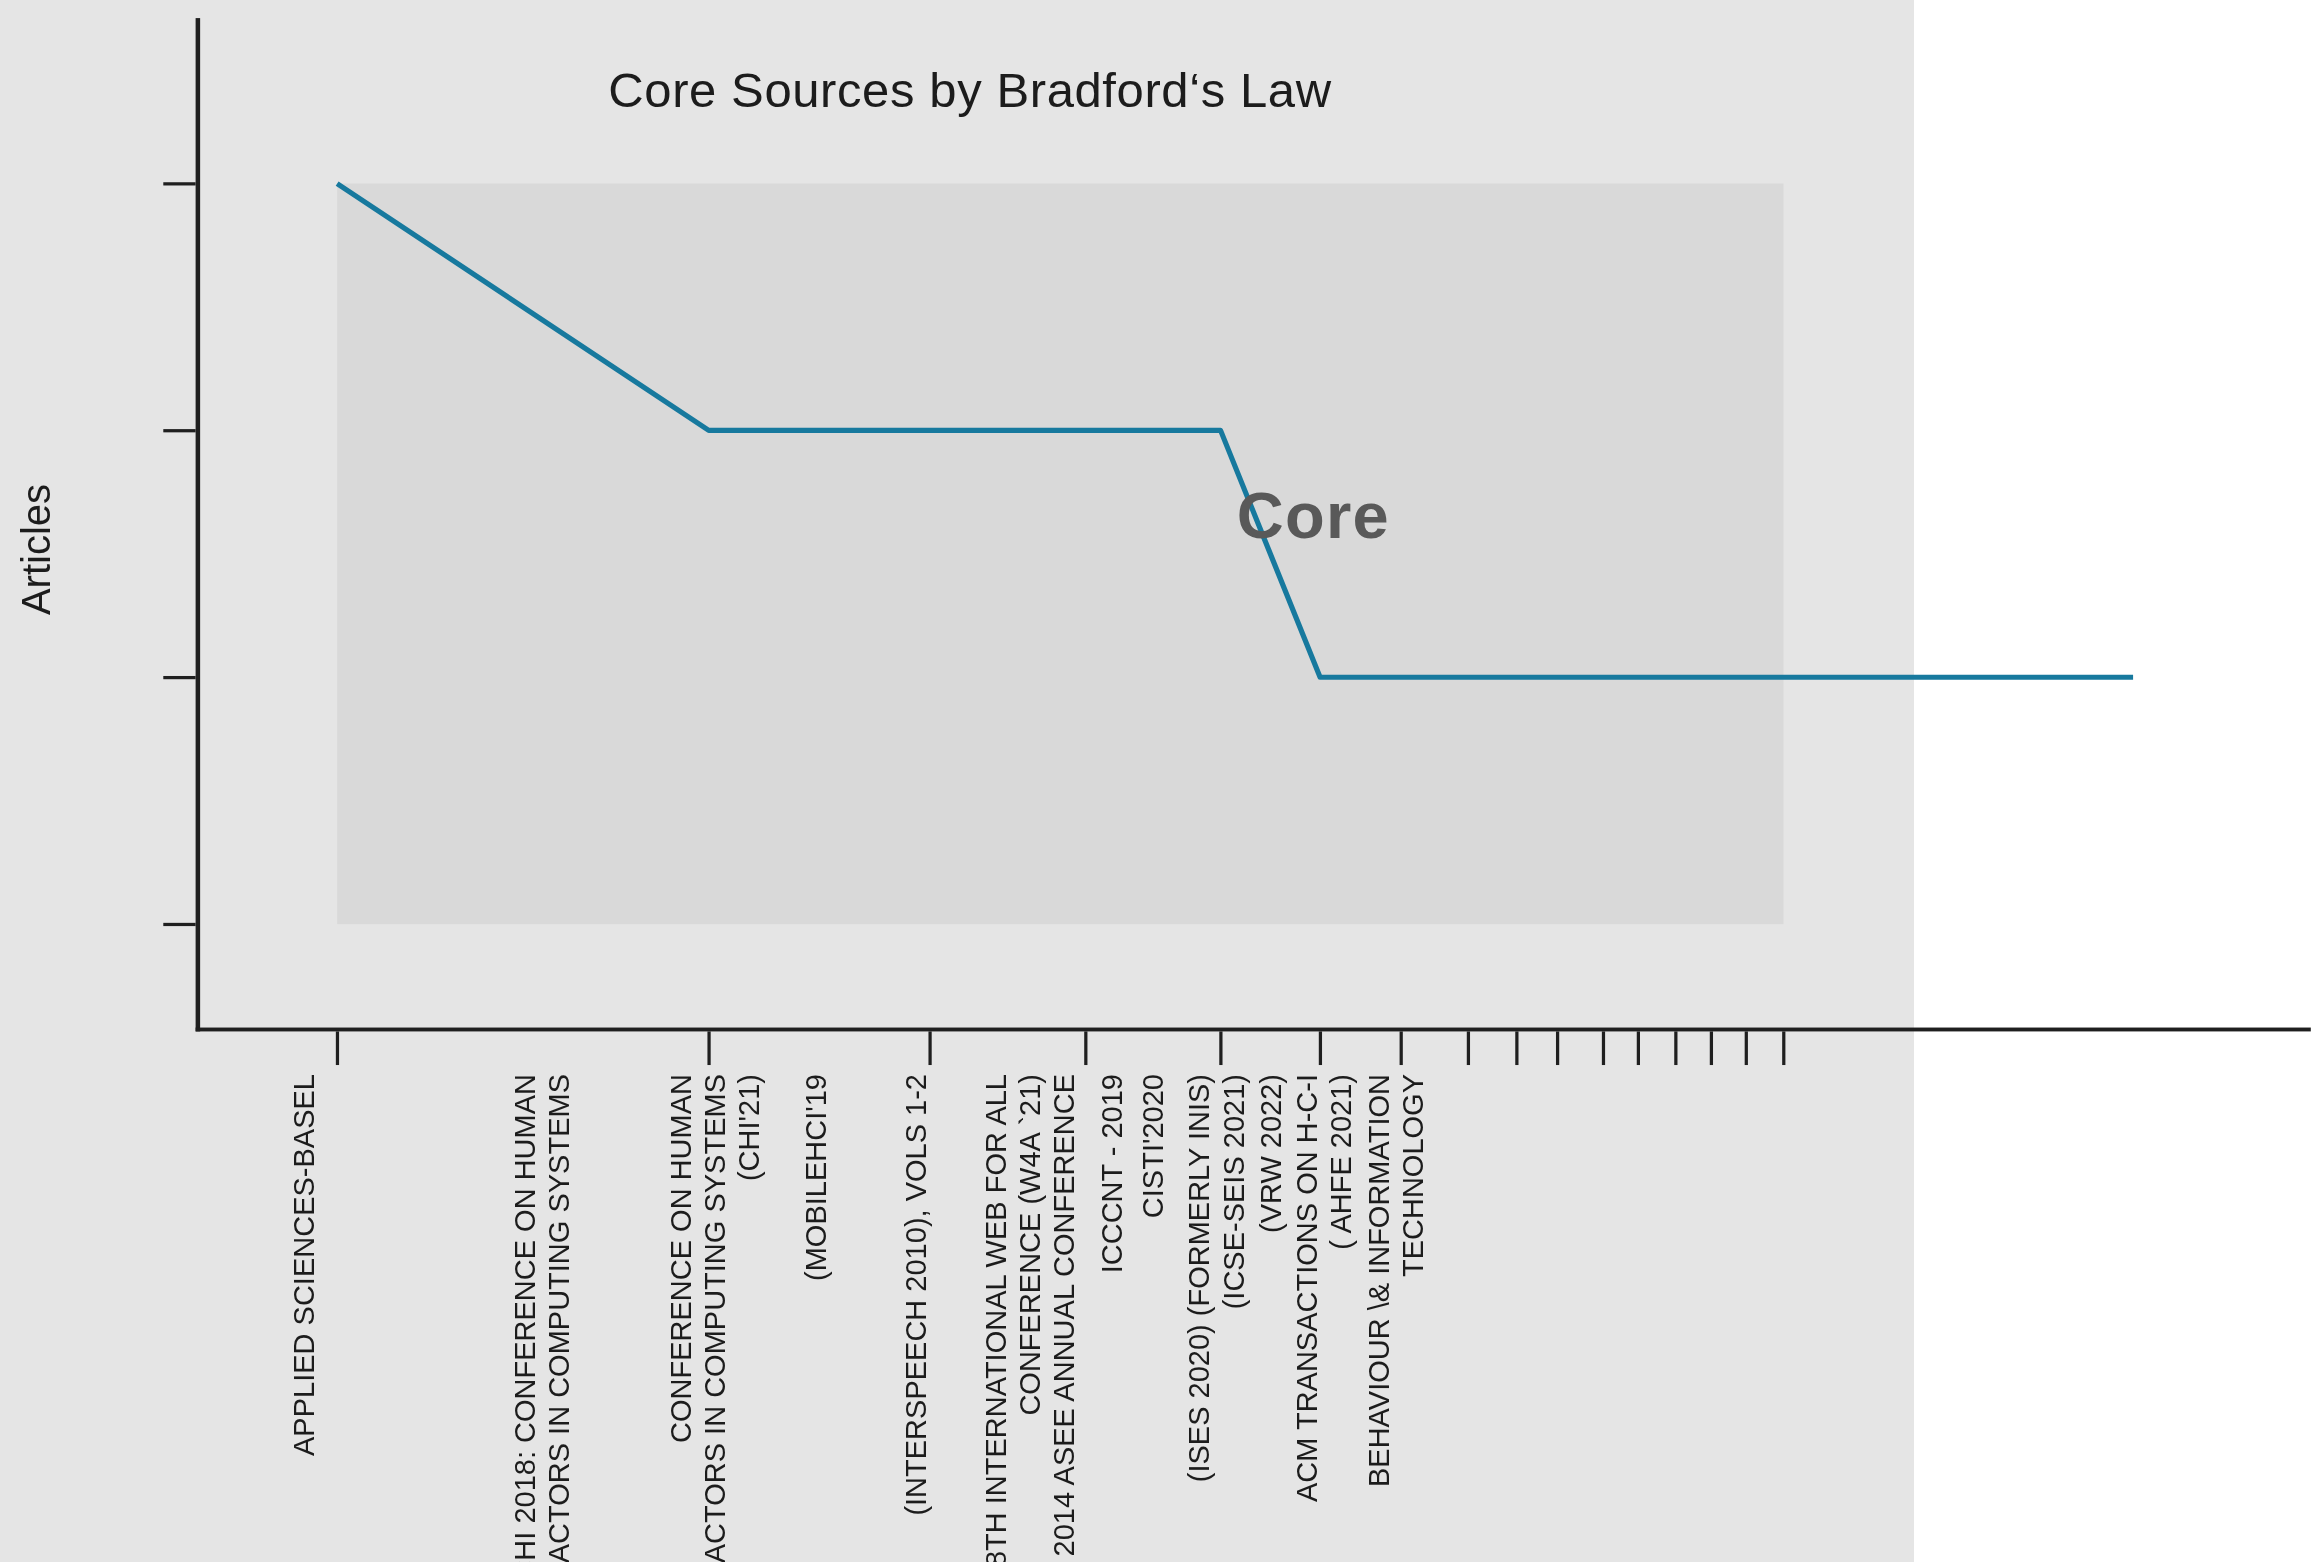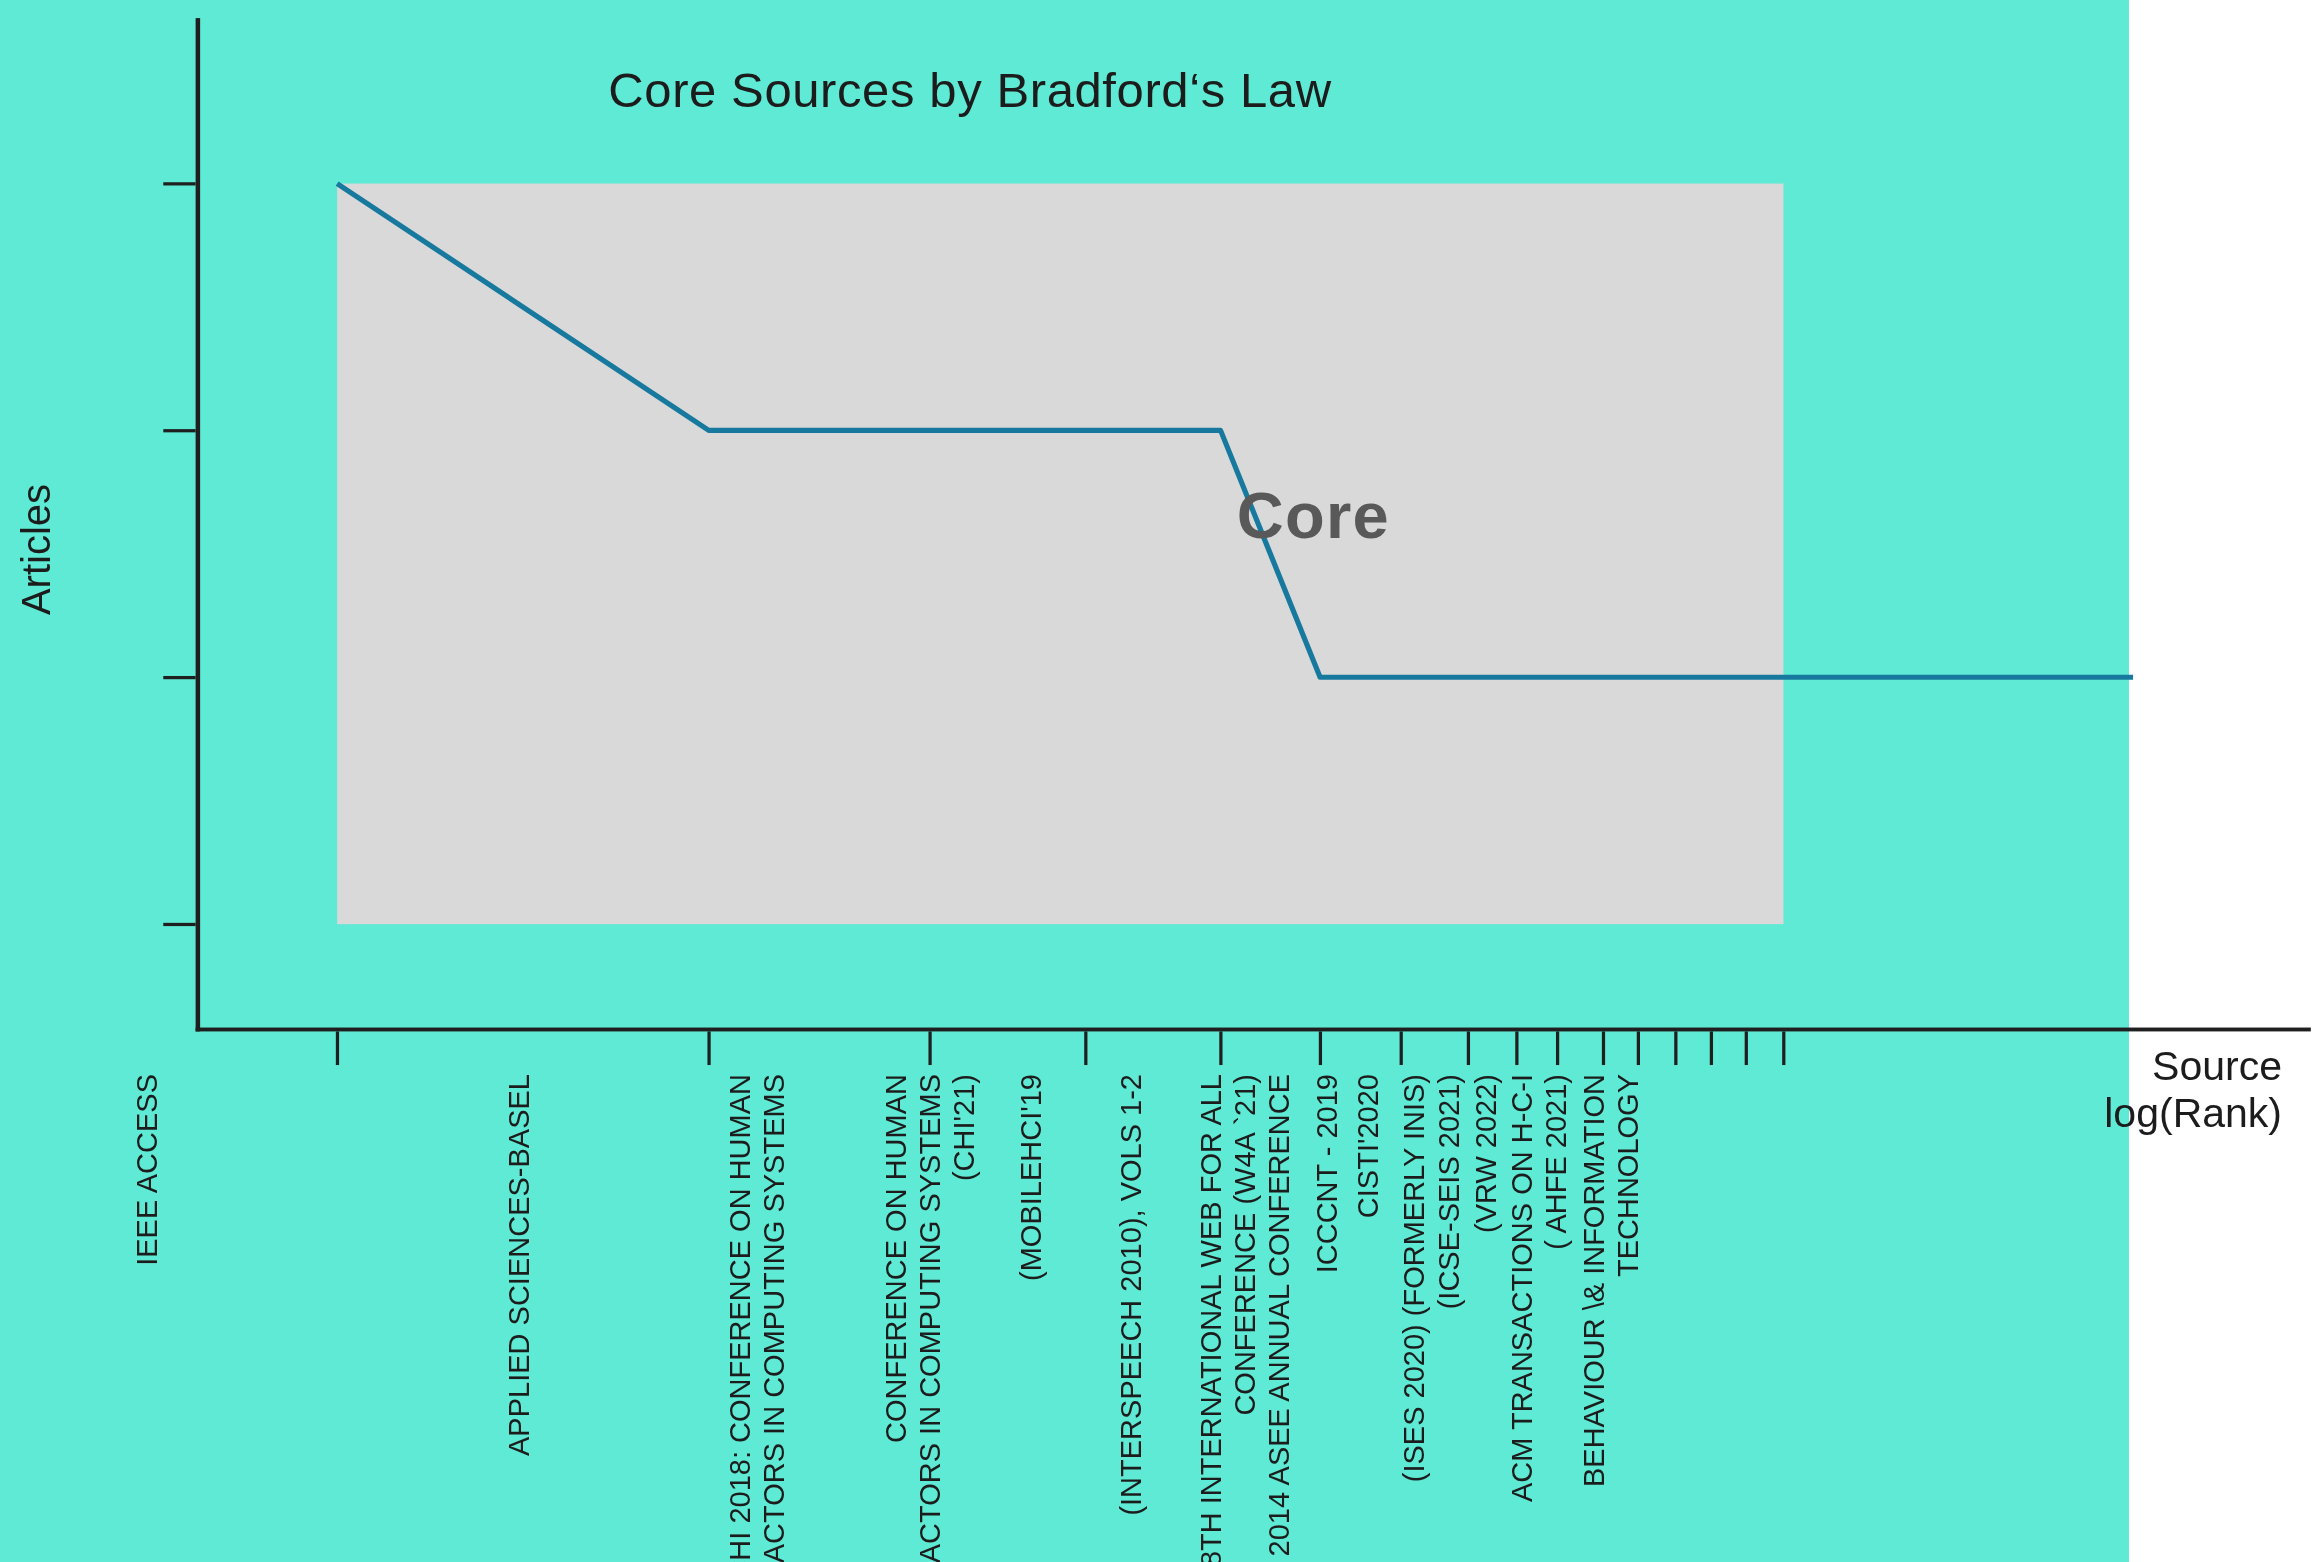--- a/index.html
+++ b/index.html
@@ -1,18 +1,18 @@
 <!DOCTYPE html>
 <html style="font-size:10.3px"><head>
 <meta charset="utf-8">
 <style>
   html,body{margin:0;padding:0;background:#ffffff;}
   body{width:2319px;height:1562px;overflow:hidden;
        font-family:"Liberation Sans",sans-serif;color:#1a1a1a;}
-  .canvas{position:relative;width:2129px;height:1562px;background:#5eead4;}
+  .canvas{position:relative;width:1914px;height:1562px;background:#e5e5e5;}
   .canvas svg{position:absolute;left:0;top:0;}
   .chart-title{position:absolute;left:388px;top:62px;width:1164px;text-align:center;
        font-size:49px;letter-spacing:0.6px;color:#1c1c1c;}
   .y-axis-title{position:absolute;left:-60px;top:526px;width:194px;height:47px;text-align:center;
        transform:rotate(-90deg);font-size:40px;color:#1c1c1c;}
   .x-axis-title{position:absolute;left:1965px;top:1043px;width:317px;text-align:right;
        font-size:41px;color:#1c1c1c;}
   .annotation{position:absolute;left:873px;top:469px;width:517px;text-align:right;
        font-weight:bold;font-size:65px;line-height:94px;letter-spacing:1.3px;}
   .ytick-label{position:absolute;width:103px;text-align:right;font-size:40px;color:#1c1c1c;}
@@ -48,21 +48,20 @@
       <rect x="2645" y="1596" width="5" height="52" fill="#1f1f1f"></rect>
       <rect x="2699" y="1596" width="5" height="52" fill="#1f1f1f"></rect>
       <rect x="2757" y="1596" width="5" height="52" fill="#1f1f1f"></rect>
       <polyline points="521,284 1096,666 1438,666 1679,666 1888,666 2042,1048 2167,1048 2271,1048 2346,1048 2409,1048 2480,1048 2534,1048 2592,1048 2647,1048 2701,1048 2759,1048 3300,1048" fill="none" stroke="#17799e" stroke-width="8" stroke-linejoin="round" stroke-linecap="butt"></polyline>
     </svg>
 
   <div class="chart-title">Core Sources by Bradford‘s Law</div>
 
   <div class="y-axis-title">Articles</div>
 
-  <div class="x-axis-title">Source log(Rank)</div>
 
   <div class="annotation" style="color: rgb(89, 89, 89);">
     <div>Core</div>
   </div>
 
   <div id="ytick-labels">
       <div class="ytick-label" style="right: 2162px; top: 901px;">0</div>
       <div class="ytick-label" style="right: 2162px; top: 654px;">1</div>
       <div class="ytick-label" style="right: 2162px; top: 407px;">2</div>
       <div class="ytick-label" style="right: 2162px; top: 160px;">3</div>

